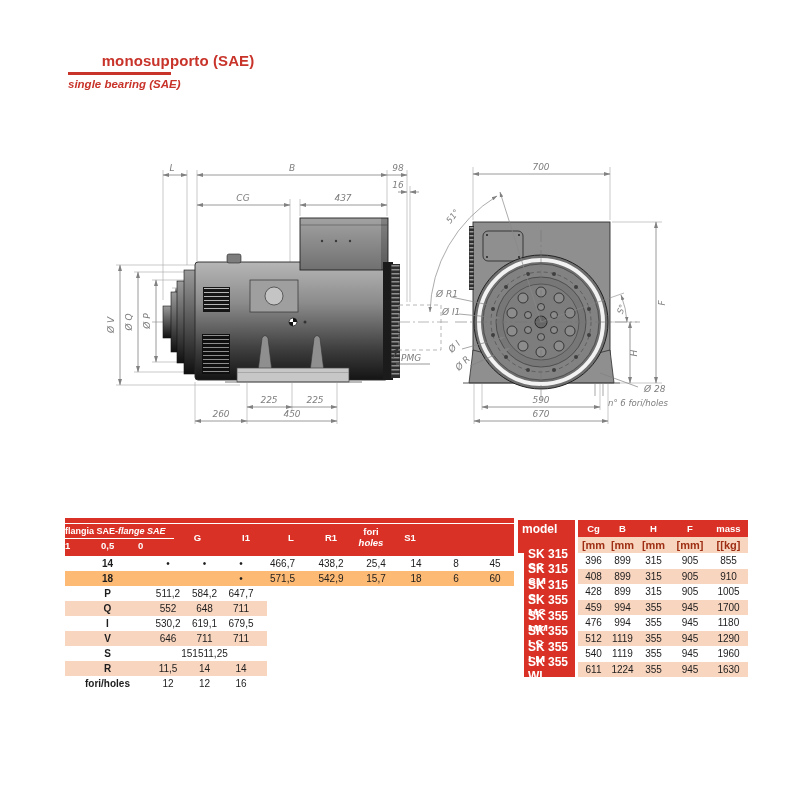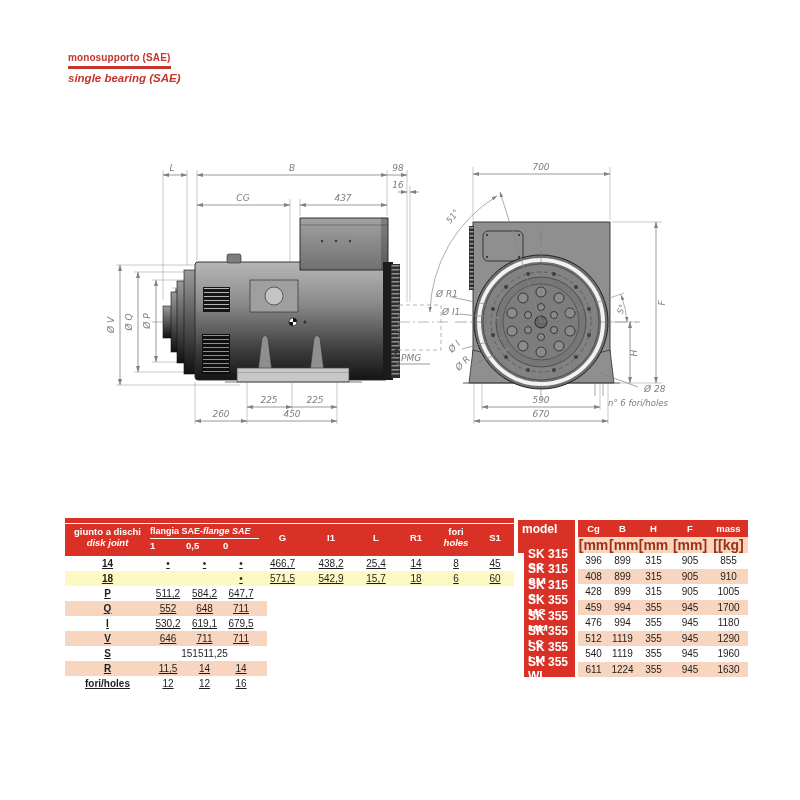--- a/index.html
+++ b/index.html
@@ -1,20 +1,20 @@
 <!DOCTYPE html>
 <html><head>
 <meta charset="utf-8">
 <style>
   html,body{margin:0;padding:0;background:#fff;}
   #page{position:relative;width:800px;height:800px;background:#ffffff;overflow:hidden;
         font-family:"Liberation Sans",sans-serif;}
   
   #hdr{position:absolute;left:68px;top:52px;width:220px;}
-  #hdr .t1{color:#c8332a;font-weight:bold;font-size:10px;letter-spacing:.1px;}
+  #hdr .t1{color:#c8332a;font-weight:bold;font-size:15px;letter-spacing:.1px;text-align:center;}
   #hdr .rule{height:3px;background:#c8332a;width:103px;margin:3px 0 3px 0;}
   #hdr .t2{color:#c8332a;font-weight:bold;font-style:italic;font-size:11.5px;}
   
   svg{position:absolute;left:0;top:0;}
   .dimtxt{font-family:"DejaVu Sans",sans-serif;font-style:italic;font-size:9px;fill:#7e7e7e;}
   .dimtxt2{font-family:"DejaVu Sans",sans-serif;font-style:italic;font-size:8.5px;fill:#7e7e7e;}
   
   #ftable{position:absolute;left:65px;top:518px;width:449px;font-size:10px;color:#1d1d1d;}
   #fthead{position:relative;background:#d93126;color:#fff;height:38px;display:flex;}
   #fthead .gapline{position:absolute;left:0;top:5px;width:449px;height:1px;background:#fff;}
@@ -23,39 +23,39 @@
   .cg{width:47px;} .ci{width:50px;} .cll{width:40px;} .cr{width:40px;} .cf{width:40px;} .cs{width:38px;}
   #fthead .lbl1{font-weight:bold;font-size:9.5px;}
   #fthead .lbl2{font-weight:bold;font-style:italic;font-size:9.5px;}
   #fthead .group{width:109px;padding-top:8px;}
   #fthead .gt{font-weight:bold;font-size:9px;border-bottom:1px solid #fff;padding-bottom:2px;}
   #fthead .gt i{font-style:italic;}
   #fthead .subs{display:flex;font-weight:bold;font-size:9.5px;}
   #fthead .subs div{line-height:14px;}
   #fthead .col{font-weight:bold;font-size:9.5px;}
   .ftr{display:flex;height:15px;line-height:15px;}
-  .ftr .c{text-align:center;text-decoration:underline;}
+  .ftr .c{text-align:center;}
   .ftr .b{font-weight:bold;}
-  .ftr.full.peach{background:#fef9c3;}
+  .ftr.full.peach{background:#fdba74;}
   .ftr .stripe{display:flex;width:202px;}
   .ftr.part.peach .stripe{background:#f8d5bf;}
   .merged{width:109px;text-align:center;}
   
   #mtable{position:absolute;left:518px;top:520px;width:230px;font-size:10px;color:#1d1d1d;}
   .mtr{display:flex;}
   .mcell{width:57px;background:#d93126;color:#fff;font-weight:bold;font-size:12px;
          padding-left:4px;box-sizing:border-box;display:flex;align-items:center;}
   .mgap{width:3px;background:#fff;}
   .mdata{display:flex;width:170px;}
   .mdata div{text-align:center;}
   .d1{width:31px;} .d2{width:27px;} .d3{width:35px;} .d4{width:38px;} .d5{width:39px;}
   .mtr.hrow{height:17px;}
   .mtr.hrow .mdata{background:#d93126;color:#fff;font-weight:bold;font-size:9.5px;align-items:center;}
   .mtr.urow{height:16px;}
-  .mtr.urow .mdata{background:#f8d5bf;color:#9e2f14;font-weight:bold;font-size:14px;align-items:center;}
+  .mtr.urow .mdata{background:#f8d5bf;color:#9e2f14;font-weight:bold;font-size:11px;align-items:center;}
   .mtr.drow{height:15.5px;padding-left:6px;}
   .mtr.drow .mdata{align-items:center;}
   .mtr.drow.peach .mdata{background:#f8d5bf;}
   .mtr.drow.bold .mdata{font-weight:normal;}
 </style>
 </head>
 <body>
 
 <div id="page">
 
@@ -336,24 +336,20 @@
       <line x1="482" y1="407" x2="600" y2="407" stroke="#818181" stroke-width="0.8" marker-start="url(#ae)" marker-end="url(#ae)"></line>
       <line x1="474" y1="421" x2="608" y2="421" stroke="#818181" stroke-width="0.8" marker-start="url(#ae)" marker-end="url(#ae)"></line>
       <text class="dimtxt" x="541" y="403" text-anchor="middle">590</text>
       <text class="dimtxt" x="541" y="417" text-anchor="middle">670</text>
     </g>
   </svg>
 
   <div id="ftable">
     <div id="fthead">
       <div class="gapline"></div>
-      <div class="hcell cl">
-        <div class="lbl1">giunto a dischi</div>
-        <div class="lbl2">disk joint</div>
-      </div>
       <div class="group">
         <div class="gt"><span>flangia SAE-</span><i>flange SAE</i></div>
         <div class="subs">
           <div class="c1">1</div>
           <div class="c2">0,5</div>
           <div class="c3">0</div>
         </div>
       </div>
       <div class="hcell cg col">G</div>
       <div class="hcell ci col">I1</div>

